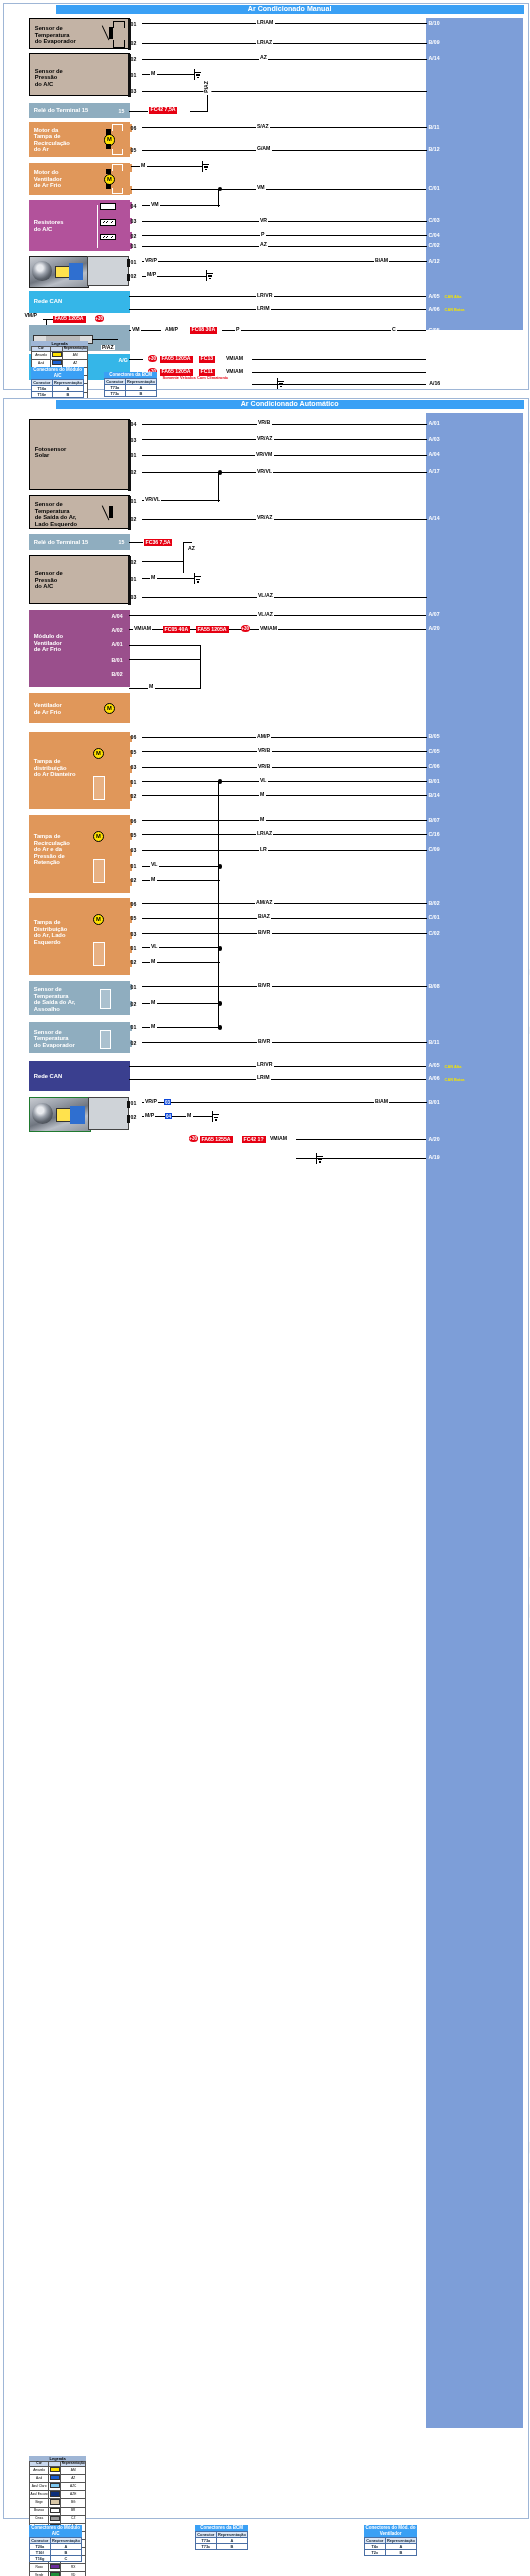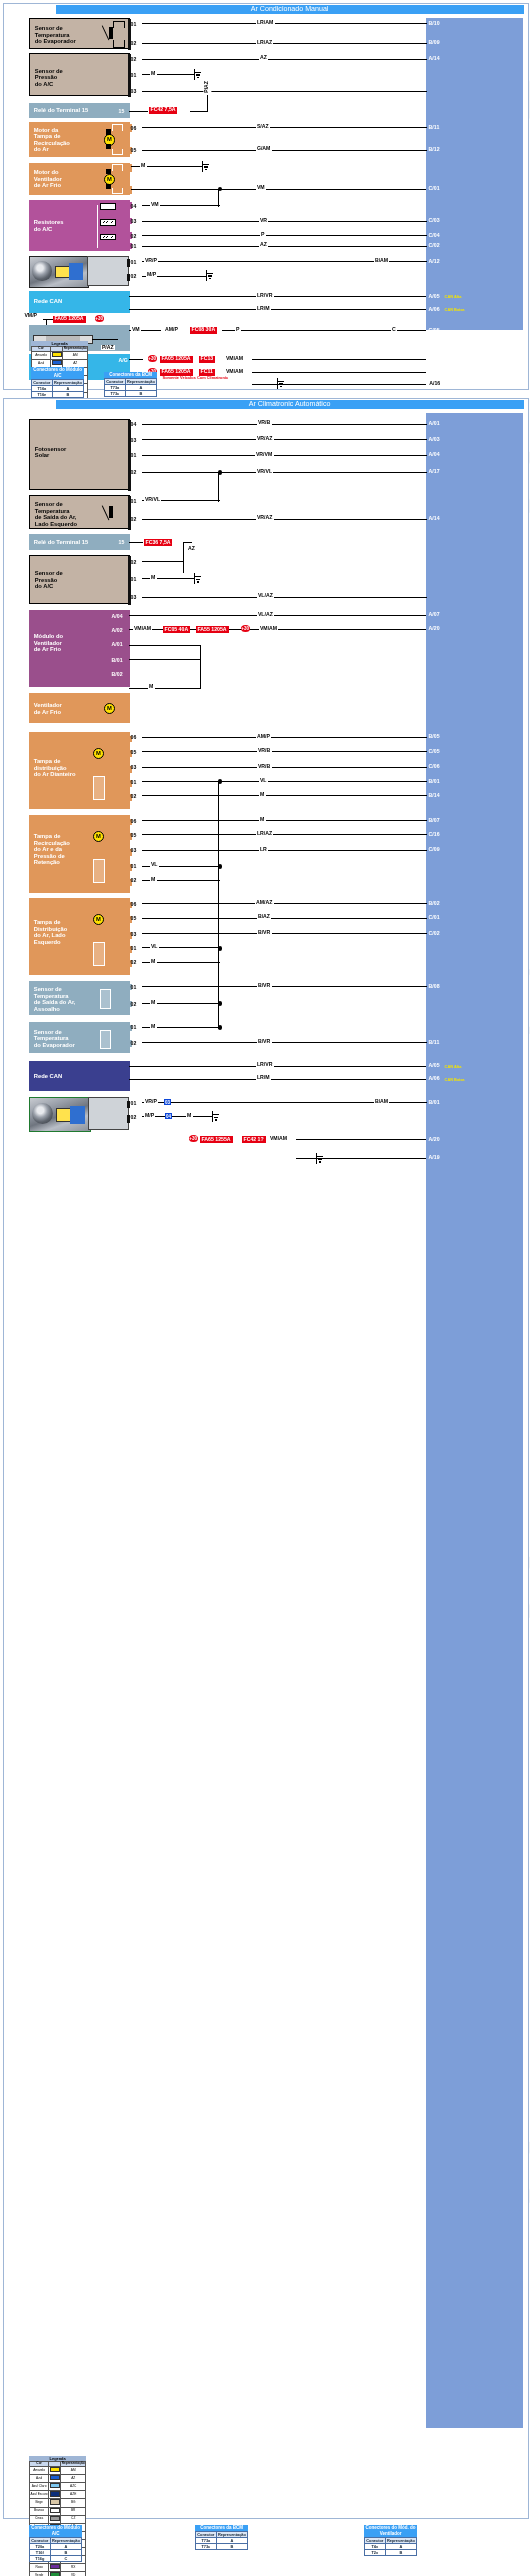--- a/index.html
+++ b/index.html
@@ -1,21 +1,21 @@
 <!DOCTYPE html>
 <html style="font-size:10.4px"><head>
 <meta charset="utf-8">
 <style>
   html,body{margin:0;padding:0;background:#ffffff;}
   body{width:530px;font-family:"Liberation Sans",sans-serif;-webkit-font-smoothing:none;}
   .page{position:relative;width:530px;height:2576px;background:#fff;overflow:hidden;}
 
   
   .panel{position:absolute;border:0.6px solid #9fb6d6;background:#fff;}
-  .hdr{position:absolute;background:#3aa0f5;color:#fff;font-weight:normal;font-size:7.1px;
+  .hdr{position:absolute;background:#3aa0f5;color:#fff;font-weight:bold;font-size:7.1px;
        text-align:center;line-height:9px;height:9px;}
   .bluecol{position:absolute;background:#7d9ed8;}
   .blk{position:absolute;box-sizing:border-box;}
   .blk .lbl{position:absolute;left:5.2px;font-weight:bold;line-height:6.5px;}
   .tan{background:#c3b3a5;border:1.3px solid #000;}
   .tan .lbl{color:#000;font-size:5.8px;}
   .steel{background:#8fadbf;}
   .steel .lbl{color:#fff;font-size:5.8px;}
   .org{background:#e0975a;}
   .org .lbl{color:#fff;font-size:5.8px;}
@@ -430,21 +430,21 @@
         </tr>
     <tr>
           <td>T73c</td>
           <td>B</td>
         </tr>
   </tbody>
     </table>
 
   <div class="panel" style="left:2.6px;top:398px;width:524px;height:2119px;">
 
-    <div class="hdr" style="left:52px;top:1.3px;width:468px;">Ar Climatronic Automático</div>
+    <div class="hdr" style="left:52px;top:1.3px;width:468px;">Ar Condicionado Automático</div>
 
     <div class="bluecol" style="left:422px;top:14.3px;width:97px;height:2015px;"></div>
 
     <div class="blk tan" style="left:25px;top:19.5px;width:101px;height:71px;">
       <div class="lbl" style="top:26px;white-space:pre;">Fotosensor
 Solar</div>
       <div class="pinbar" style="top:0;height:71px;"></div>
     </div>
     <div class="pintab" style="left:127px;top:22px;">04</div>
     <div class="pintab" style="left:127px;top:38px;">03</div>

